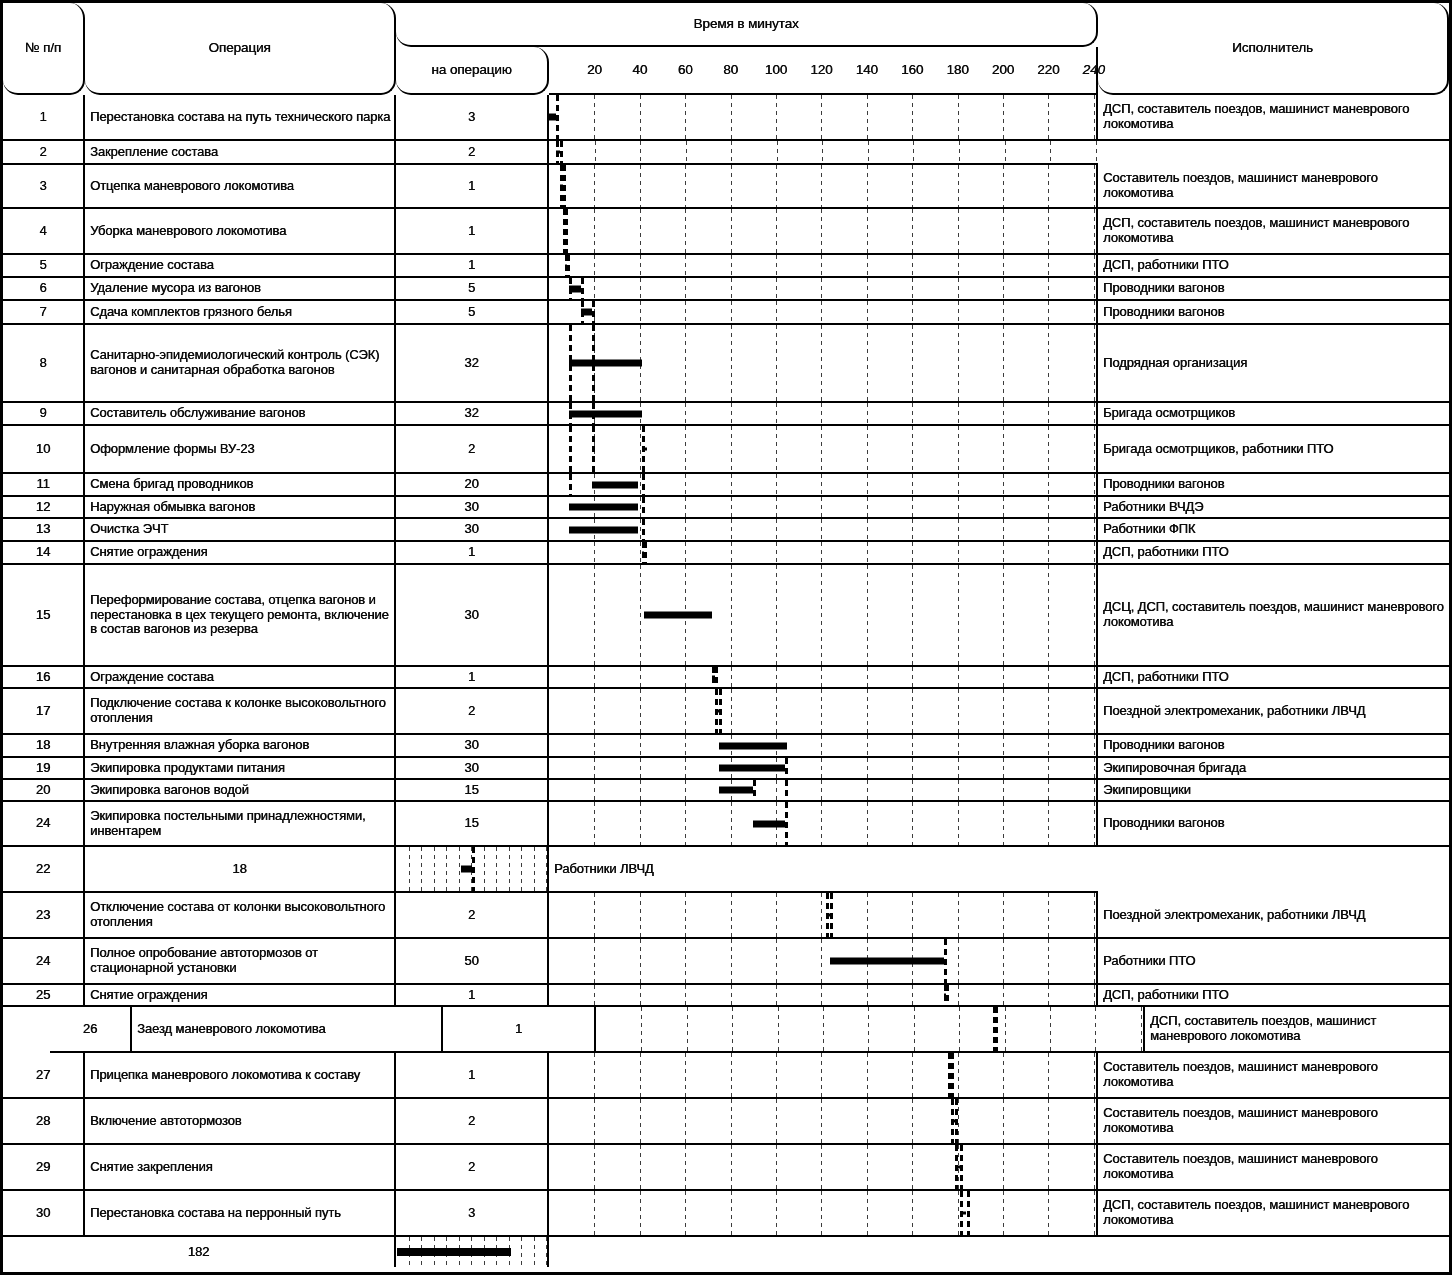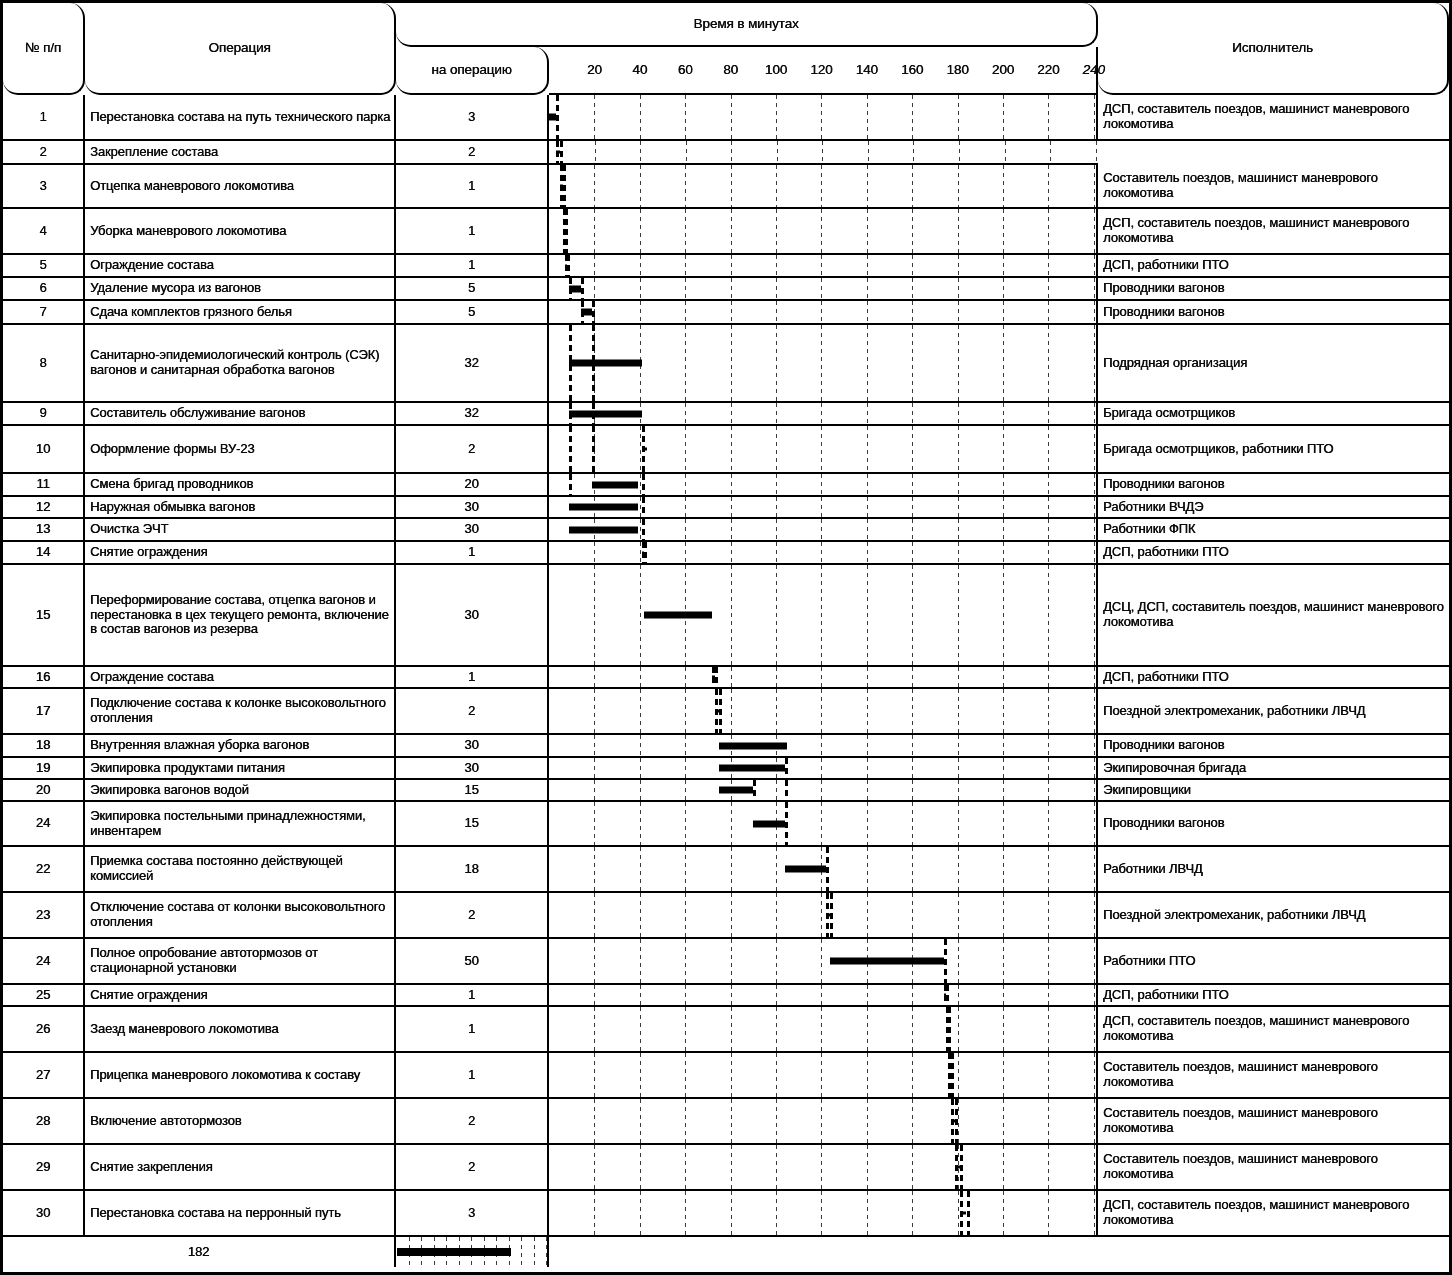--- a/index.html
+++ b/index.html
@@ -566,21 +566,20 @@
           <i class="gline" style="left: 91.2863%;"></i>
           <i class="gline" style="left: 99.5851%;"></i>
           <i class="gvline" style="left: 43.1535%;"></i>
           <i class="gbar" style="left: 37.3444%; width: 5.80913%;"></i>
         </div>
       <div class="cell c-exec">Проводники вагонов</div>
     </div>
 
     <div class="grid-row" style="height: 46px;">
       <div class="cell c-num">22</div>
-      <div class="cell c-op">Приемка состава постоянно действующей комиссией</div>
       <div class="cell c-min">18</div>
       <div class="cell c-chart">
           <i class="gline" style="left: 8.29876%;"></i>
           <i class="gline" style="left: 16.5975%;"></i>
           <i class="gline" style="left: 24.8963%;"></i>
           <i class="gline" style="left: 33.195%;"></i>
           <i class="gline" style="left: 41.4938%;"></i>
           <i class="gline" style="left: 49.7925%;"></i>
           <i class="gline" style="left: 58.0913%;"></i>
           <i class="gline" style="left: 66.39%;"></i>
@@ -658,21 +657,21 @@
           <i class="gline" style="left: 82.9876%;"></i>
           <i class="gline" style="left: 91.2863%;"></i>
           <i class="gline" style="left: 99.5851%;"></i>
           <i class="gvline" style="left: 72.1992%;"></i>
           <i class="gvline" style="left: 72.6141%;"></i>
           <i class="gjog" style="left: 72.1992%; width: 0.414938%;"></i>
         </div>
       <div class="cell c-exec">ДСП, работники ПТО</div>
     </div>
 
-    <div class="grid-row" style="height: 46px;">
+    <div class="grid-row" style="height: 46px; margin-left: 47px;">
       <div class="cell c-num">26</div>
       <div class="cell c-op">Заезд маневрового локомотива</div>
       <div class="cell c-min">1</div>
       <div class="cell c-chart">
           <i class="gline" style="left: 8.29876%;"></i>
           <i class="gline" style="left: 16.5975%;"></i>
           <i class="gline" style="left: 24.8963%;"></i>
           <i class="gline" style="left: 33.195%;"></i>
           <i class="gline" style="left: 41.4938%;"></i>
           <i class="gline" style="left: 49.7925%;"></i>

